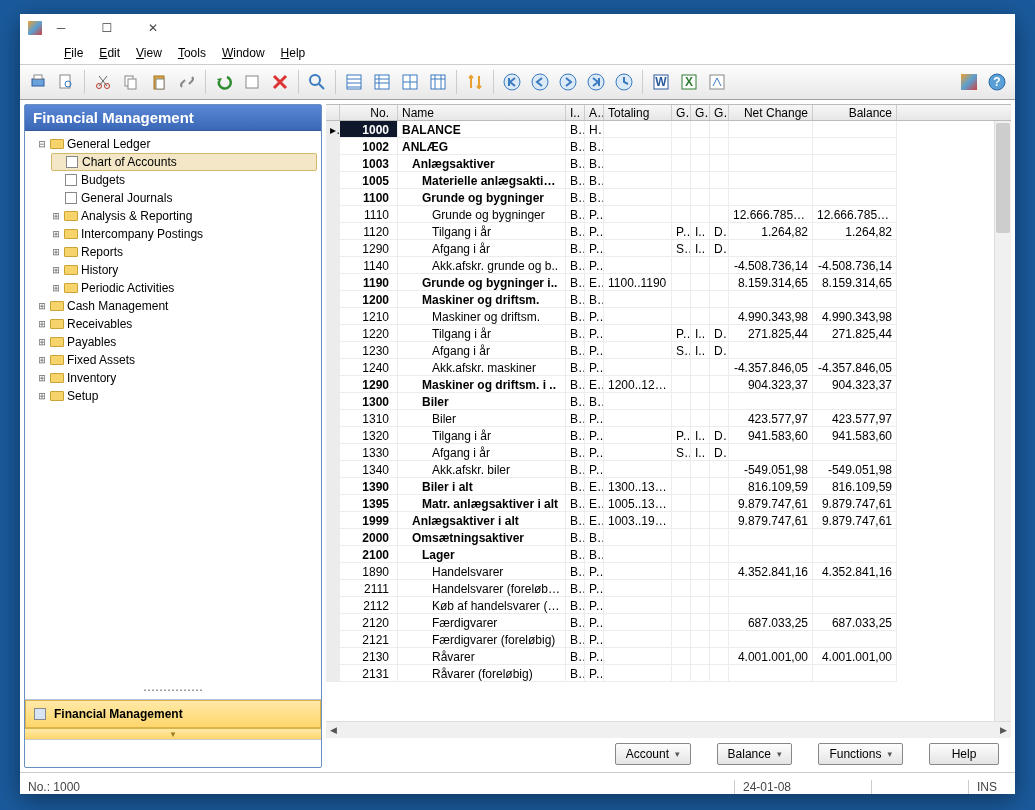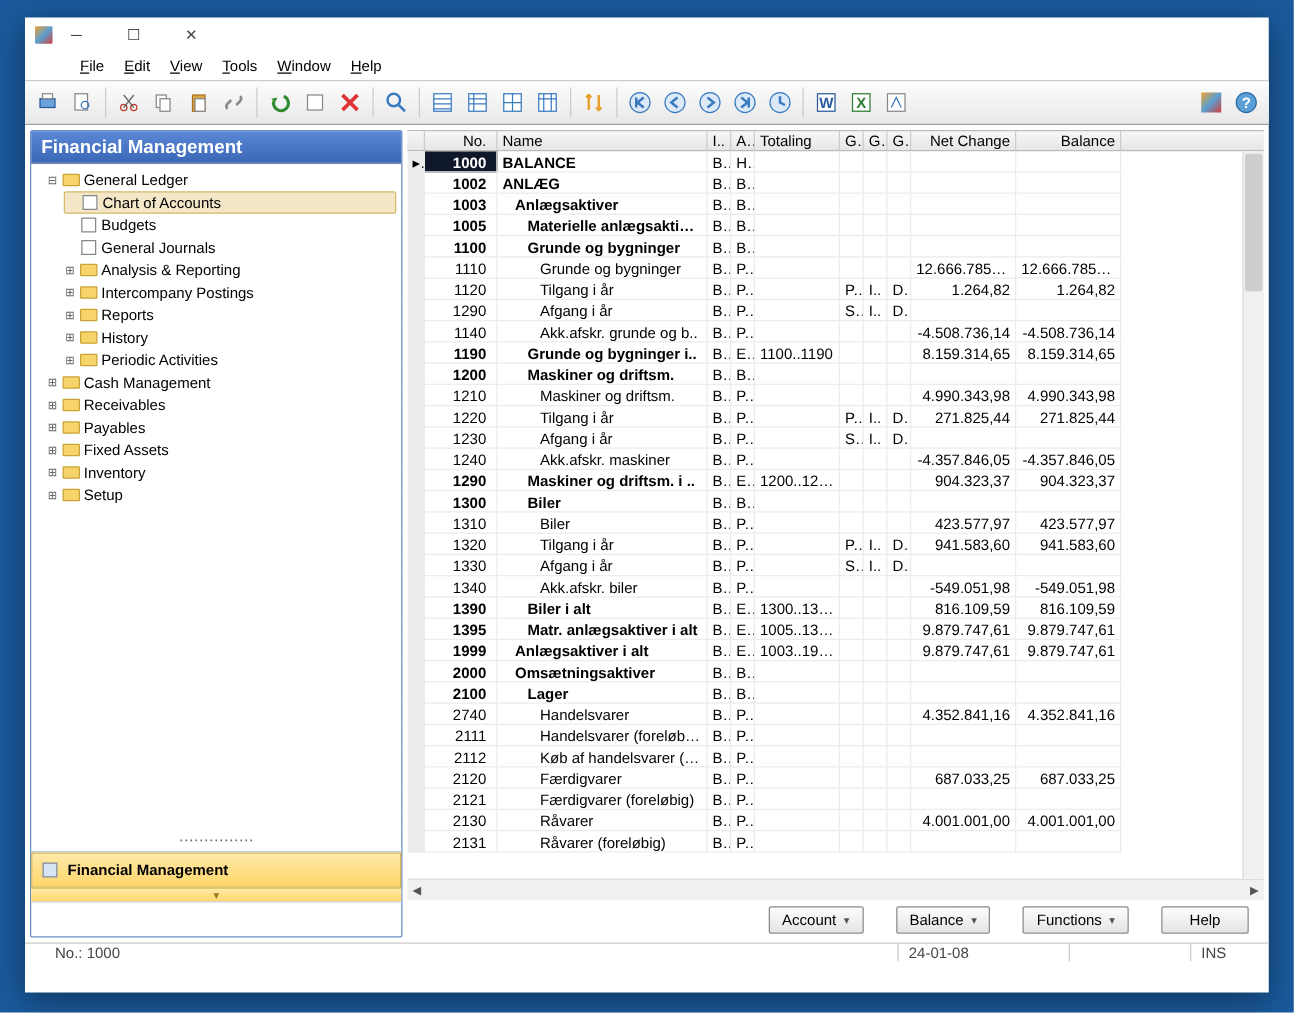--- a/index.html
+++ b/index.html
@@ -41,21 +41,21 @@
 .grow .gcell { border-right:1px solid #ececec; border-bottom:1px solid #ececec; height:17px; line-height:16px;}
 .c-no { width:58px; text-align:right; padding-right:8px;}
 .c-name { width:168px; }
 .c-i { width:19px; } .c-a { width:19px;} .c-tot {width:68px;} .c-g{width:19px} .c-net{width:84px; text-align:right;} .c-bal{width:84px; text-align:right;}
 .bold { font-weight:bold;}
 .rowmark { width:14px; min-width:14px; background:#ececec; border-right:1px solid #ccc;}
 .current .c-no { background:#0f172a; color:#fff;}
 .rowmark.current { background:#ececec; }
 .gfoot { height:30px; display:flex; align-items:center; justify-content:flex-end; gap:26px; padding:4px 12px; border-top:1px solid #fff;}
 .btn { background:linear-gradient(#fdfdfd,#e4e4e4); border:1px solid #888; border-radius:2px; padding:2px 10px; cursor:pointer; display:flex; align-items:center; gap:6px; min-width:70px; justify-content:center; height:22px; font-size:11px;}
-.statusbar { height:40px; border-top:1px solid #ccc; display:flex; align-items:flex-start; font-size:11px; color:#444; padding:0 24px; }
+.statusbar { height:22px; border-top:1px solid #ccc; display:flex; align-items:flex-end; font-size:11px; color:#444; padding:0 8px; }
 .statusbar .ssep{border-left:1px solid #ccc; height:14px; margin:0 8px;}
 .scrollbar-v { position:absolute; right:0; top:0; bottom:17px; width:17px; background:#f0f0f0; border-left:1px solid #ddd;}
 .scrollbar-h { height:17px; background:#f0f0f0; border-top:1px solid #ddd; display:flex; align-items:center;}
 .thumb-v { position:absolute; top:2px; width:14px; left:1px; height:110px; background:#cdcdcd; border-radius:2px;}
 .arrow { color:#555; font-size:9px;}
 .gbody-wrap{flex:1;position:relative;min-height:0;display:flex;flex-direction:column;}
 </style>
 </head>
 <body>
 
@@ -707,21 +707,21 @@
               <div class="gcell c-a">B..</div>
               <div class="gcell c-tot"></div>
               <div class="gcell c-g"></div>
               <div class="gcell c-g"></div>
               <div class="gcell c-g"></div>
               <div class="gcell c-net"></div>
               <div class="gcell c-bal"></div>
             </div>
             <div class="grow">
               <div class="gcell rowmark"></div>
-              <div class="gcell c-no">2740</div>
+              <div class="gcell c-no">1890</div>
               <div class="gcell c-name" style="padding-left: 34px;">Handelsvarer</div>
               <div class="gcell c-i">B..</div>
               <div class="gcell c-a">P..</div>
               <div class="gcell c-tot"></div>
               <div class="gcell c-g"></div>
               <div class="gcell c-g"></div>
               <div class="gcell c-g"></div>
               <div class="gcell c-net">4.352.841,16</div>
               <div class="gcell c-bal">4.352.841,16</div>
             </div>

